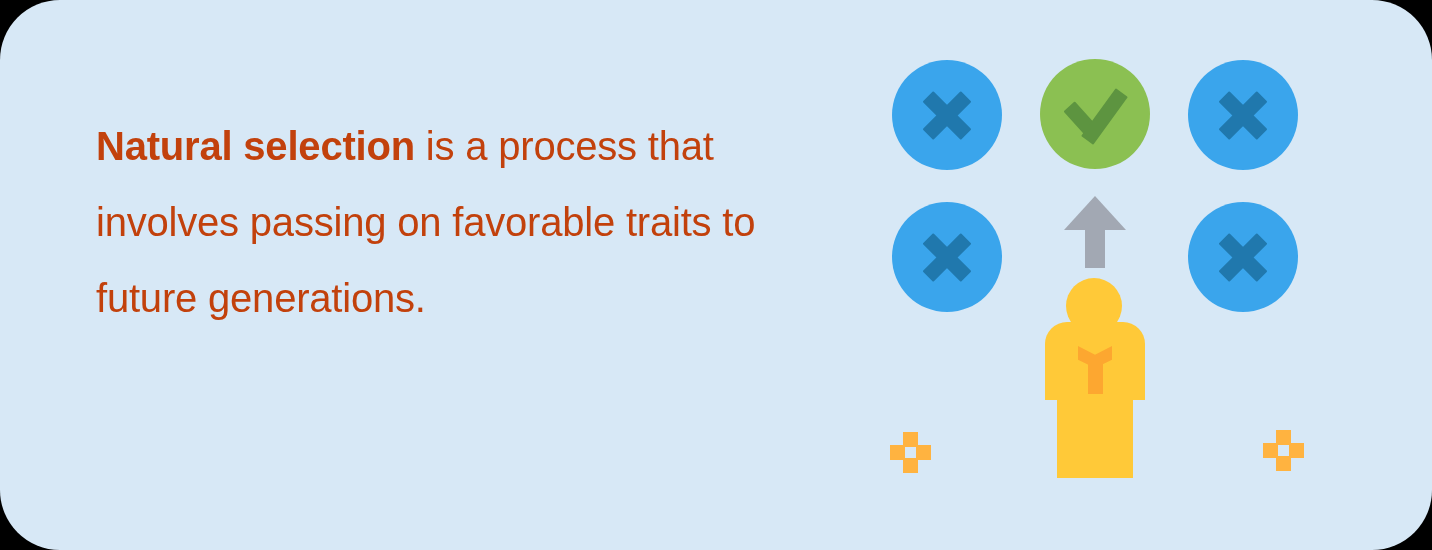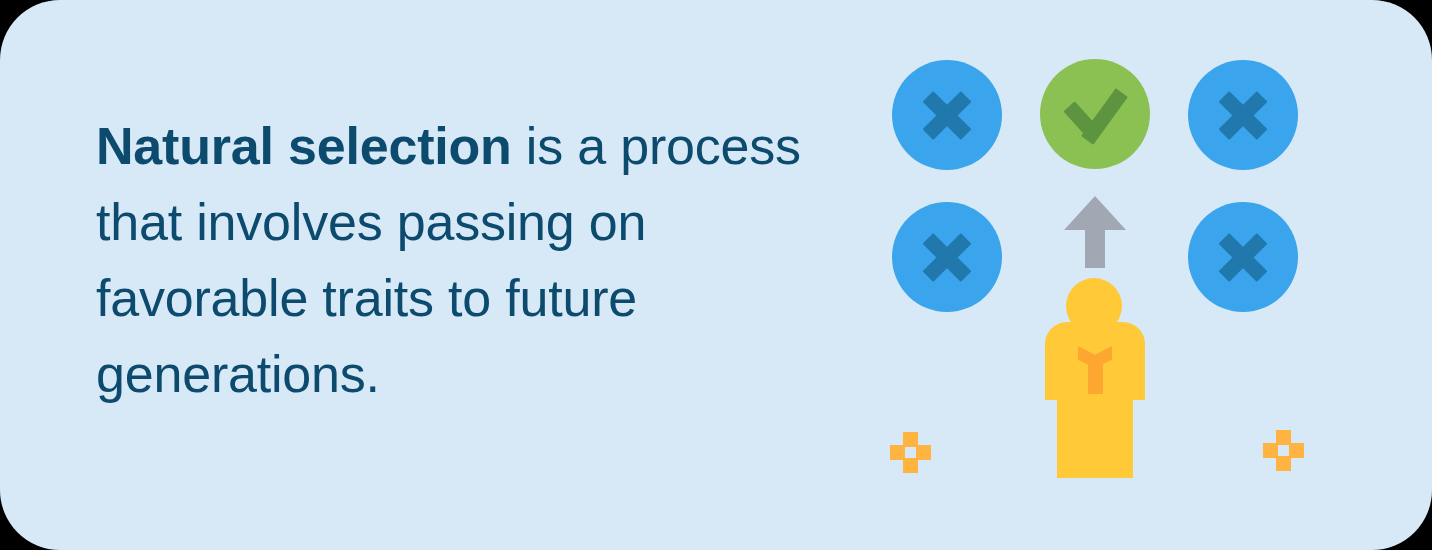--- a/index.html
+++ b/index.html
@@ -28,23 +28,23 @@
   
   .text-panel {
     position: absolute;
     left: 96px;
     top: 108px;
     width: 720px;
   }
 
   .statement {
     margin: 0;
-    color: #0c4a6e;
+    color: #c2410c;
     font-family: "Liberation Sans", sans-serif;
-    font-size: 52px;
+    font-size: 40px;
     line-height: 76px;
     font-weight: 400;
     letter-spacing: -0.2px;
     white-space: pre-wrap;
   }
 
   .statement .lead {
     font-weight: 700;
   }
 

